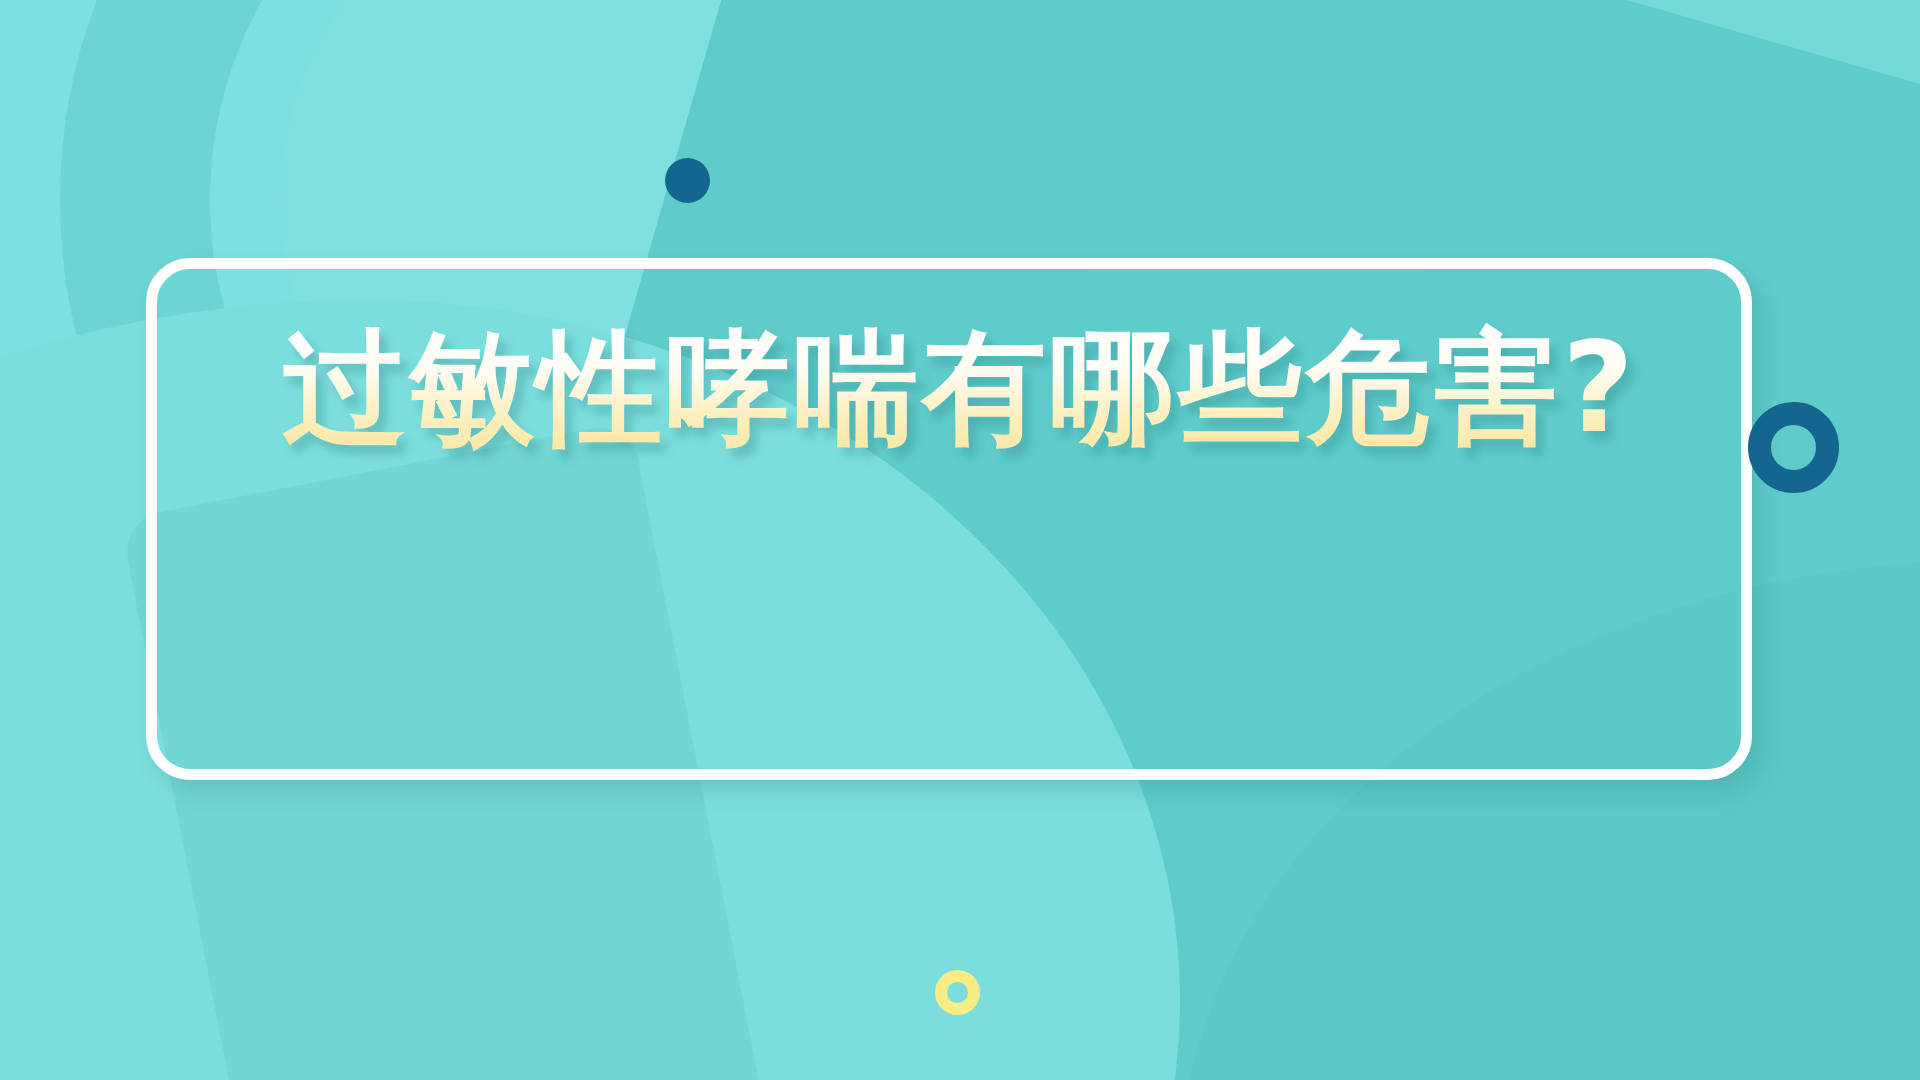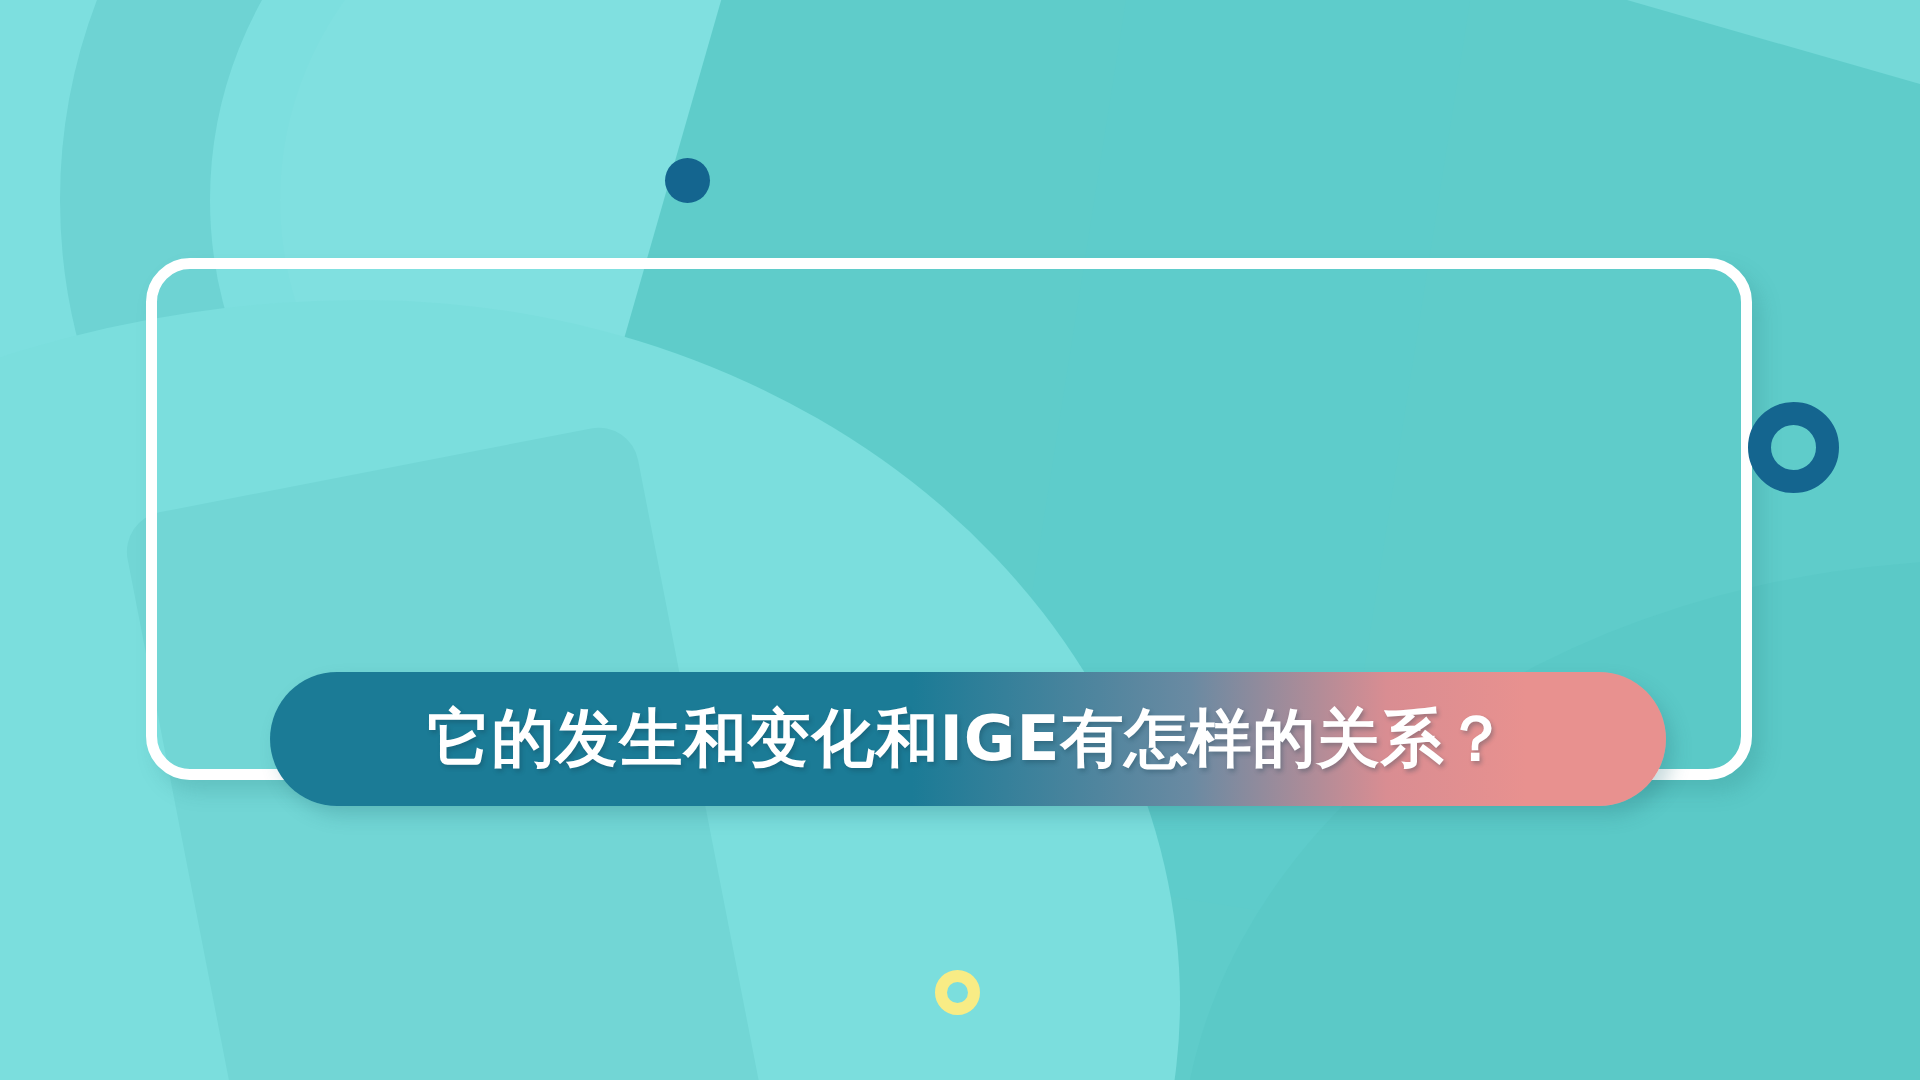--- a/index.html
+++ b/index.html
@@ -201,18 +201,16 @@
     <div class="bg-shape band-d"></div>
     <div class="bg-shape sweep-br"></div>
   </div>
 
   <div class="frame"></div>
 
   <div class="dot-solid-blue"></div>
   <div class="ring-blue"></div>
   <div class="ring-yellow"></div>
 
-
-  <div class="subtitle-bar">
-    <span class="subtitle-text">它的发生和变化和IGE有怎样的关系？</span>
-  </div>
+  <div class="title">过敏性哮喘有哪些危害?</div>
+
 
 </div>
 
 </body></html>

